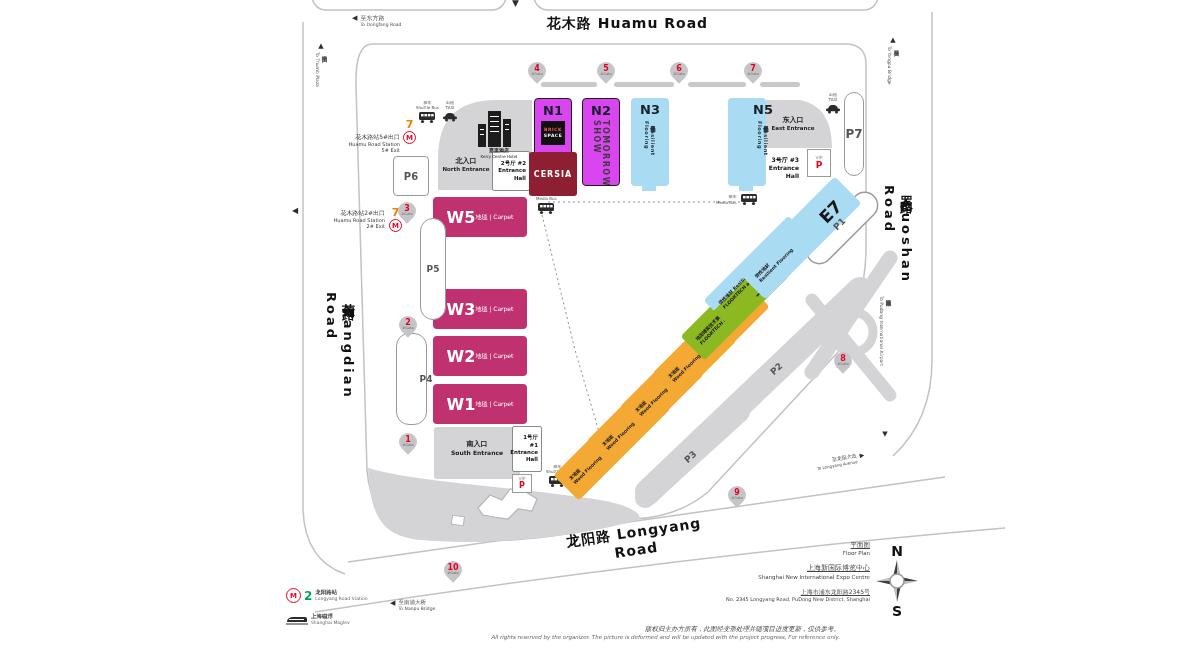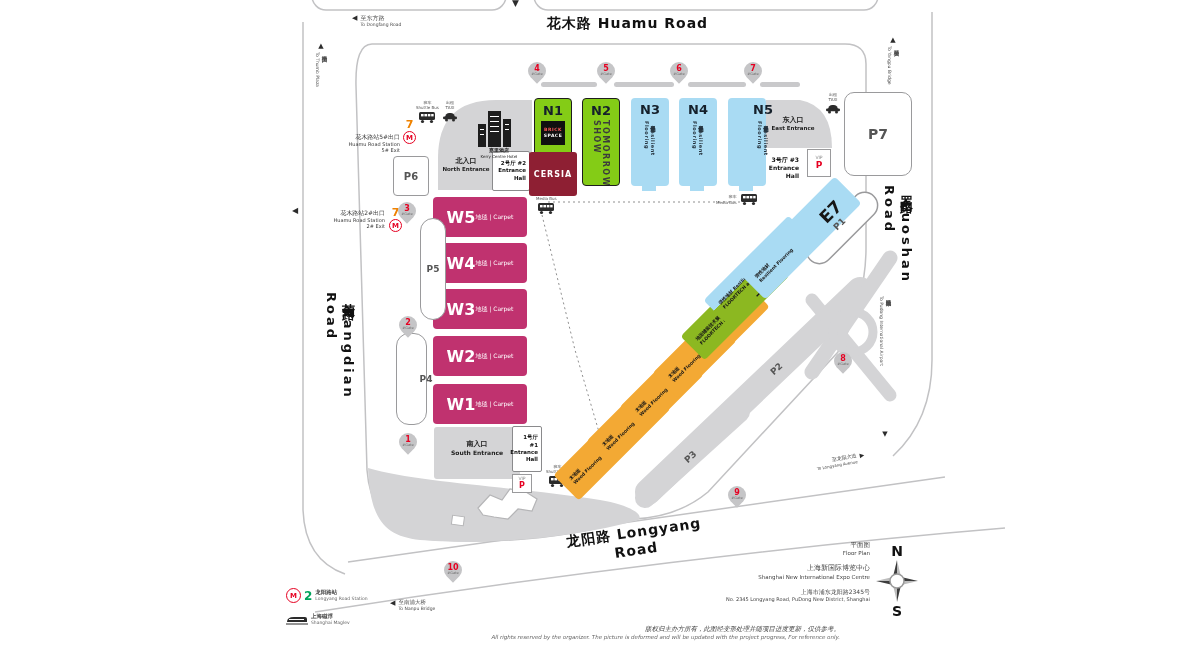--- a/index.html
+++ b/index.html
@@ -13,21 +13,21 @@
   .road-h{font-weight:bold;font-size:14px;color:#111;text-align:center;letter-spacing:1px;}
   .road-v{writing-mode:vertical-rl;font-weight:bold;font-size:13px;color:#111;letter-spacing:3px;}
   .road-diag{font-weight:bold;font-size:14px;color:#111;text-align:center;letter-spacing:1px;transform:rotate(-8deg);}
 
   
   .hall{position:absolute;border-radius:4px;}
   .hall-w{background:var(--magenta);display:flex;align-items:center;justify-content:center;color:#fff;width:94px;height:40px;left:433px;}
   .hid{font-size:16px;font-weight:bold;}
   .hsub{font-size:6px;}
   .hall-n{width:38px;height:88px;top:98px;display:flex;flex-direction:column;align-items:center;padding-top:4px;}
-  .hall-n.white{background:#84cc16;border:1.5px solid #1d1d1d;}
+  .hall-n.white{background:#d946ef;border:1.5px solid #1d1d1d;}
   .hall-n.blue{background:var(--blue);}
   .hall-n.blue::after{content:'';position:absolute;bottom:-5px;left:11px;width:14px;height:6px;background:var(--blue);}
   .nid{font-size:13px;font-weight:bold;color:#15202b;}
   .nvert{writing-mode:vertical-rl;font-size:5px;font-weight:bold;margin-top:4px;color:#24323d;letter-spacing:.6px;}
   .brand{writing-mode:vertical-rl;font-size:8px;font-weight:bold;letter-spacing:1.5px;color:#3c3c3c;margin-top:2px;}
   .n1logo{margin-top:3px;width:24px;height:24px;background:#101010;color:#fff;display:flex;flex-direction:column;align-items:center;justify-content:center;font-size:4.5px;font-weight:bold;letter-spacing:.5px;line-height:1.3;}
   .n1logo .l1{color:#ff5a5a;}
   .cersia{position:absolute;left:529px;top:152px;width:48px;height:44px;background:var(--maroon);border-radius:3px;display:flex;align-items:center;justify-content:center;color:#fff;font-size:8px;font-weight:bold;letter-spacing:1px;z-index:5;}
   .hall-e{display:flex;align-items:center;padding:2px 10px 2px 9px;gap:4px;color:#161616;}
   .ecol{display:flex;flex-direction:column;line-height:1.3;font-size:4.6px;font-weight:bold;}
@@ -70,21 +70,21 @@
   .arr{color:#2c2c2c;}
   .vdir{writing-mode:vertical-rl;color:#4a4a4a;line-height:1.4;}
   .vdir .zh{display:block;font-size:5.5px;}
   .vdir .en{display:block;font-size:4.5px;}
   .hdir{display:flex;align-items:flex-start;gap:3px;color:#4a4a4a;line-height:1.3;}
   .hdir .zh{display:block;font-size:6px;}
   .hdir .en{display:block;font-size:4.5px;}
 
   
   .info{position:absolute;left:700px;top:541px;width:170px;text-align:right;color:#444;line-height:1.35;}
-  .info .zh{display:block;font-size:6.5px;}
+  .info .zh{display:block;font-size:6.5px;text-decoration:underline;}
   .info .en{display:block;font-size:5.5px;}
   .info .blockgap{margin-bottom:7px;}
   .compass{position:absolute;left:874px;top:544px;width:46px;display:flex;flex-direction:column;align-items:center;gap:1px;}
   .compass .nst{font-size:14px;font-weight:bold;color:#111;line-height:1;}
   .copyright{position:absolute;left:400px;top:625px;width:440px;text-align:right;line-height:1.45;font-style:italic;}
   .copyright .zh{display:block;font-size:6.5px;color:#444;}
   .copyright .en{display:block;font-size:5.5px;color:#666;}
 </style>
 </head>
 <body>
@@ -345,24 +345,20 @@
   </div>
   <div class="vip" style="left:512px;top:474px;width:20px;height:19px;">
     <span class="v">VIP</span>
       <span class="pp" style="font-size:8px;">P</span>
   </div>
 
   <div class="hall hall-w" style="top:197px;">
       <span class="hid">W5</span>
       <span class="hsub">地毯 | Carpet</span>
     </div>
-  <div class="hall hall-w" style="top:243px;">
-      <span class="hid">W4</span>
-      <span class="hsub">地毯 | Carpet</span>
-    </div>
   <div class="hall hall-w" style="top:289px;">
       <span class="hid">W3</span>
       <span class="hsub">地毯 | Carpet</span>
     </div>
   <div class="hall hall-w" style="top:336px;">
       <span class="hid">W2</span>
       <span class="hsub">地毯 | Carpet</span>
     </div>
   <div class="hall hall-w" style="top:384px;">
       <span class="hid">W1</span>
@@ -377,24 +373,20 @@
       </span>
   </div>
   <div class="hall hall-n white" style="left:582px;">
     <span class="nid">N2</span>
     <span class="brand">TOMORROW SHOW</span>
   </div>
   <div class="hall hall-n blue" style="left:631px;">
     <span class="nid">N3</span>
       <span class="nvert">弹性地材 Resilient Flooring</span>
   </div>
-  <div class="hall hall-n blue" style="left:679px;">
-    <span class="nid">N4</span>
-      <span class="nvert">弹性地材 Resilient Flooring</span>
-  </div>
   <div class="hall hall-n blue" style="left:728px;padding-left:32px;">
     <span class="nid">N5</span>
       <span class="nvert">弹性地材 Resilient Flooring</span>
   </div>
   <div class="cersia">CERSIA</div>
 
   <div class="hall hall-e e-orange" style="left:547px;top:424px;width:130px;height:36px;transform:rotate(-45deg);">
     <span class="ecol">
         <span>木地板</span>
         <span>Wood Flooring</span>
@@ -438,21 +430,21 @@
   </div>
   <div class="hall hall-e e-blue" style="left:732px;top:219px;width:136px;height:38px;transform:rotate(-45deg);">
     <span class="ecol">
         <span>弹性地材</span>
         <span>Resilient Flooring</span>
       </span>
       <span class="eid">E7</span>
   </div>
 
   <div class="pbox" style="left:393px;top:156px;width:36px;height:40px;border-radius:4px;font-size:10px;">P6</div>
-  <div class="pbox" style="left:844px;top:92px;width:68px;height:84px;border-radius:10px;font-size:14px;">P7</div>
+  <div class="pbox" style="left:844px;top:92px;width:20px;height:84px;border-radius:10px;font-size:12px;">P7</div>
   <div class="pbox" style="left:396px;top:218px;width:26px;height:102px;border-radius:13px;font-size:9px;margin-left:24px;">P5</div>
   <div class="pbox" style="left:396px;top:333px;width:26px;height:92px;border-radius:13px;font-size:9px;padding-left:29px;">P4</div>
   <div class="prot" style="left:833px;top:219px;transform:rotate(-45deg);">P1</div>
   <div class="prot" style="left:770px;top:364px;transform:rotate(-42deg);">P2</div>
   <div class="prot" style="left:684px;top:452px;transform:rotate(-42deg);">P3</div>
 
   <div class="pin" style="left:399px;top:433px;">
       <span class="pin-in">
         <span class="pin-num">1</span>
         <span class="pin-gate">#Gate</span>

